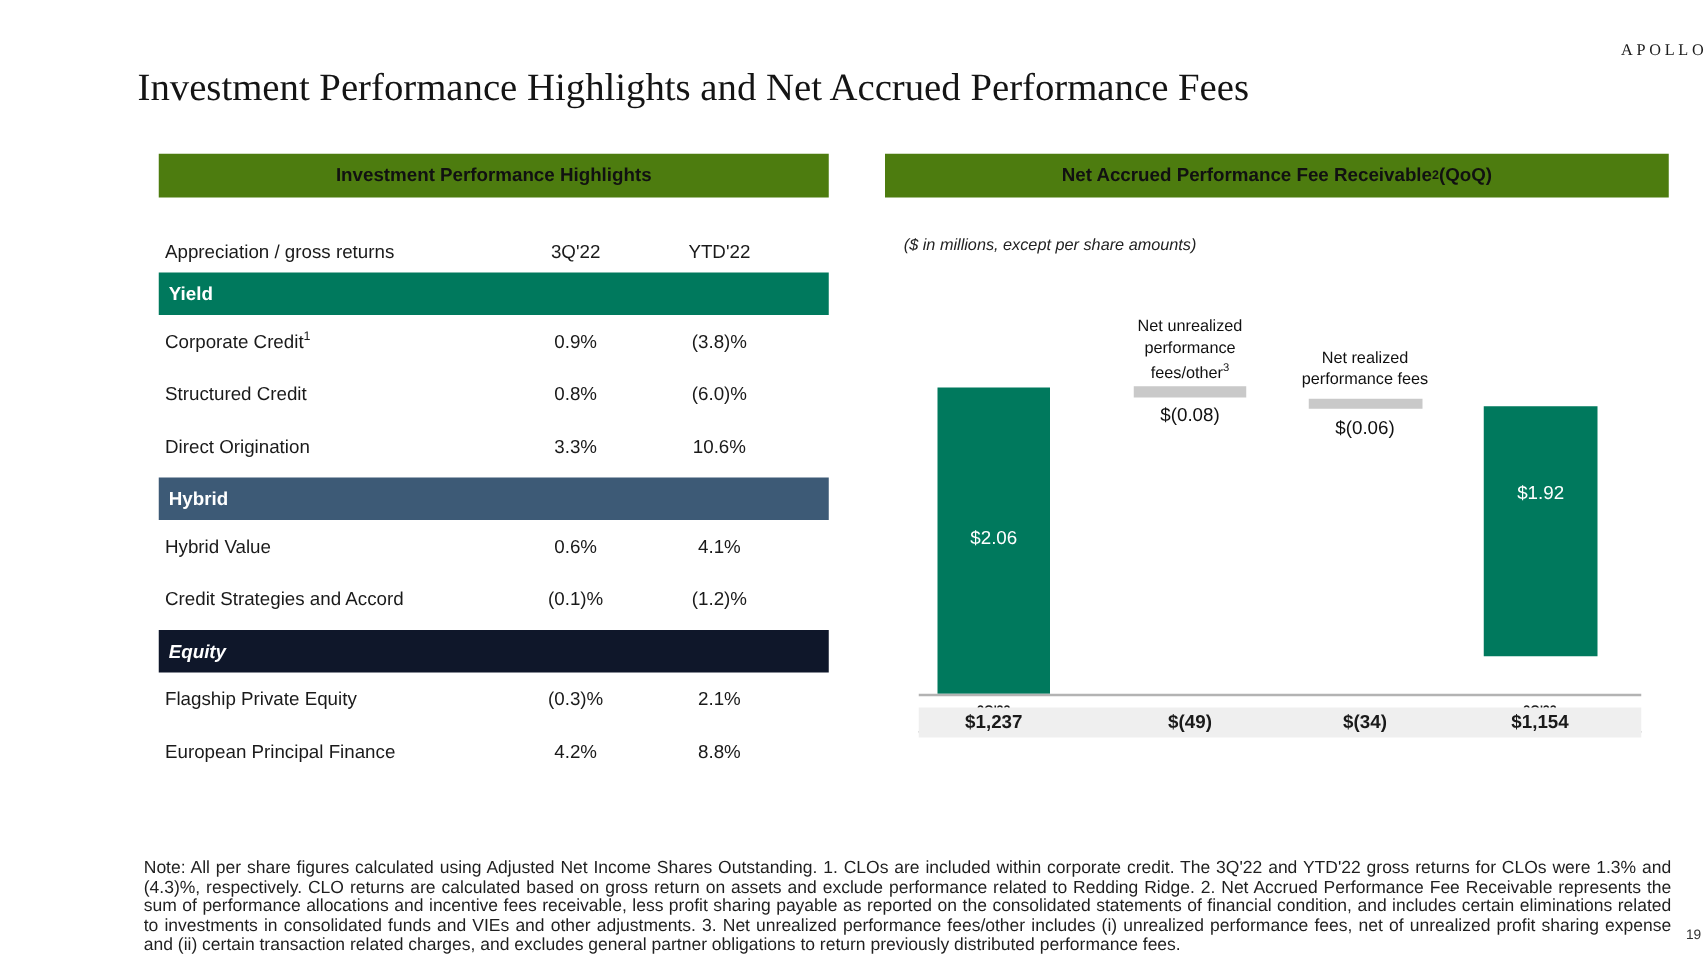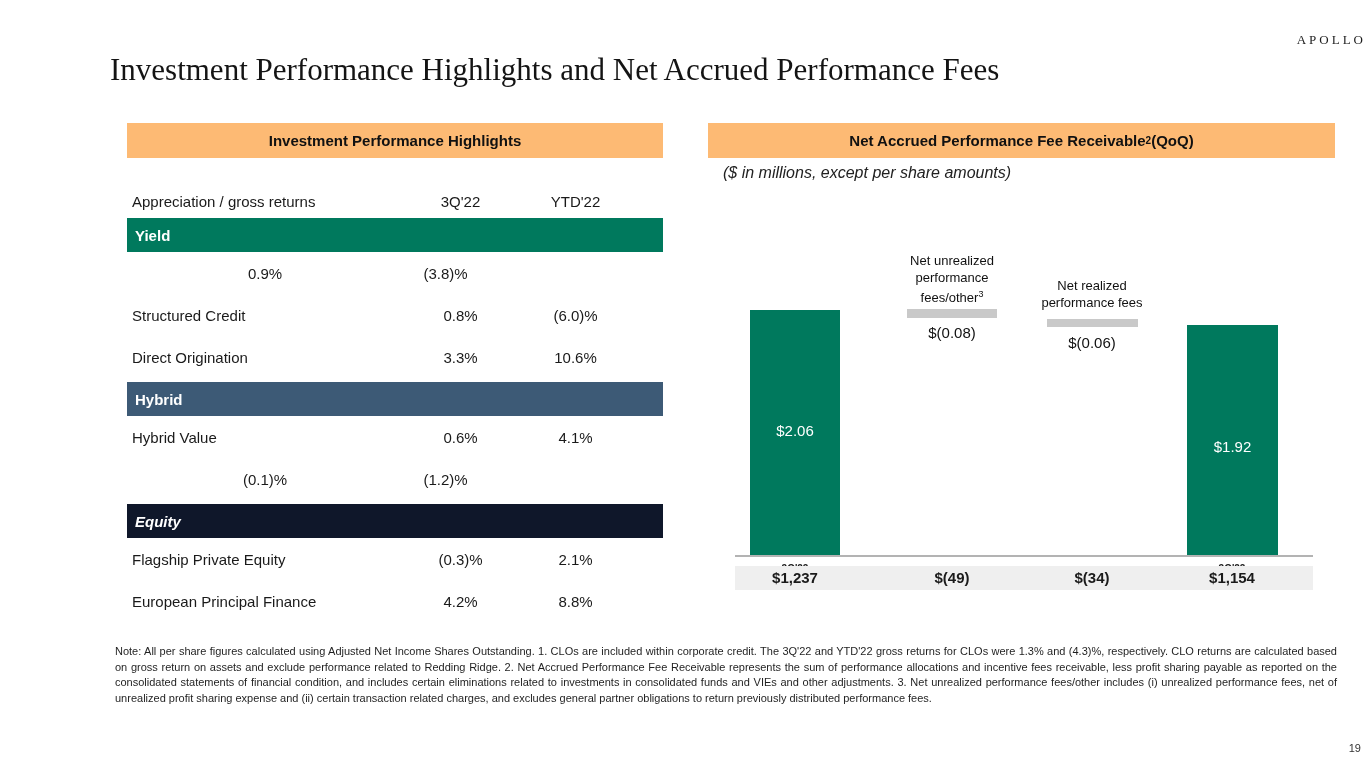--- a/index.html
+++ b/index.html
@@ -6,68 +6,68 @@
   .slide{position:relative;width:1365px;height:768px;background:#ffffff;
          font-family:"Liberation Sans",sans-serif;color:#1a1a1a;overflow:hidden;margin-left:40px;}
 
   
   .logo{position:absolute;top:32px;right:39px;font-family:"Liberation Serif",serif;
         font-size:13px;letter-spacing:3px;color:#1c1c1c;}
   .title{position:absolute;left:70px;top:52px;font-family:"Liberation Serif",serif;
          font-size:31px;font-weight:400;color:#141414;white-space:nowrap;}
 
   
-  .panel-band{background:#fdba74;height:35px;display:flex;align-items:center;justify-content:center;
+  .panel-band{background:#4d7c0f;height:35px;display:flex;align-items:center;justify-content:center;
               font-size:15px;font-weight:bold;color:#111;}
   .panel-band sup{font-size:10px;line-height:0;}
 
   
   .left-panel{position:absolute;left:87px;top:123px;width:536px;}
   .spacer{height:26px;}
   .trow{display:grid;grid-template-columns:1fr 115px 145px;align-items:center;height:42px;font-size:15px;}
   .trow.colhead{height:34px;}
   .tlabel{padding-left:5px;}
   .tlabel sup{font-size:10px;}
   .tval{text-align:center;}
   .tval3{padding-right:30px;}
   .sec-band{height:34px;display:flex;align-items:center;font-size:15px;font-weight:bold;
             color:#ffffff;padding-left:8px;box-sizing:border-box;}
   .band-yield{background:#00795D;}
   .band-hybrid{background:#3D5A76;margin-top:4px;}
   .band-equity{background:#0f172a;margin-top:4px;font-style:italic;}
 
   
   .right-band{position:absolute;left:668px;top:123px;width:627px;}
-  .subtitle{position:absolute;left:683px;top:164px;font-size:16px;font-style:italic;color:#222;text-align:center;}
+  .subtitle{position:absolute;left:683px;top:188px;font-size:13px;font-style:italic;color:#222;text-align:center;}
 
   .chart{position:absolute;left:668px;top:200px;width:627px;height:425px;}
   .bar{position:absolute;background:#00795D;text-align:center;color:#fff;font-size:15px;box-sizing:border-box;}
   .bar1{left:42px;top:110px;width:90px;height:245px;padding-top:112px;}
-  .bar2{left:479px;top:125px;width:91px;height:230px;padding-top:113px;}
+  .bar2{left:479px;top:125px;width:91px;height:200px;padding-top:61px;}
   .seg{position:absolute;background:#C9C9C9;}
   .seg1{left:199px;top:109px;width:90px;height:9px;}
   .seg2{left:339px;top:119px;width:91px;height:8px;}
   .conn-label{position:absolute;width:180px;text-align:center;font-size:13px;line-height:17px;color:#111;}
   .conn-label sup{font-size:9px;}
   .lbl1{left:154px;top:52px;}
   .lbl2{left:294px;top:77px;}
   .conn-val{position:absolute;width:120px;text-align:center;font-size:15px;color:#111;}
   .val1{left:184px;top:124px;}
   .val2{left:324px;top:134px;}
   .axis{position:absolute;left:27px;top:355px;width:578px;height:2px;background:#b3b3b3;}
   .xlab{position:absolute;top:363px;transform:translateX(-50%);font-size:10px;font-weight:bold;white-space:nowrap;}
   .x1{left:87px;}
   .x2{left:524px;}
   .dash{position:absolute;left:27px;top:385px;width:578px;border-top:1px dashed #4d4d4d;}
   .totals{position:absolute;left:27px;top:366px;width:578px;height:24px;background:#efefef;}
   .tot{position:absolute;top:3px;transform:translateX(-50%);font-size:15px;font-weight:bold;white-space:nowrap;}
   .t1{left:60px;} .t2{left:217px;} .t3{left:357px;} .t4{left:497px;}
 
   
-  .note{position:absolute;left:75px;top:644px;width:1222px;font-size:11px;line-height:15.5px;
+  .note{position:absolute;left:75px;top:686px;width:1222px;font-size:14px;line-height:15.5px;
         text-align:justify;color:#1f1f1f;}
   .pagenum{position:absolute;right:44px;bottom:14px;font-size:11px;color:#333;}
 </style>
 </head>
 <body>
 
 <div class="slide">
 
   <div class="logo">APOLLO</div>
   <div class="title">Investment Performance Highlights and Net Accrued Performance Fees</div>
@@ -78,20 +78,21 @@
 
     <div class="trow colhead">
       <div class="tlabel">Appreciation / gross returns</div>
       <div class="tval">3Q'22</div>
       <div class="tval tval3">YTD'22</div>
     </div>
 
     <div class="sec-band band-yield">Yield</div>
 
     <div class="trow">
+      <div class="tlabel"><span>Corporate Credit</span><sup>1</sup></div>
       <div class="tval">0.9%</div>
       <div class="tval tval3">(3.8)%</div>
     </div>
     <div class="trow">
       <div class="tlabel"><span>Structured Credit</span><sup></sup></div>
       <div class="tval">0.8%</div>
       <div class="tval tval3">(6.0)%</div>
     </div>
     <div class="trow">
       <div class="tlabel"><span>Direct Origination</span><sup></sup></div>
@@ -100,20 +101,21 @@
     </div>
 
     <div class="sec-band band-hybrid">Hybrid</div>
 
     <div class="trow">
       <div class="tlabel"><span>Hybrid Value</span><sup></sup></div>
       <div class="tval">0.6%</div>
       <div class="tval tval3">4.1%</div>
     </div>
     <div class="trow">
+      <div class="tlabel"><span>Credit Strategies and Accord</span><sup></sup></div>
       <div class="tval">(0.1)%</div>
       <div class="tval tval3">(1.2)%</div>
     </div>
 
     <div class="sec-band band-equity">Equity</div>
 
     <div class="trow">
       <div class="tlabel"><span>Flagship Private Equity</span><sup></sup></div>
       <div class="tval">(0.3)%</div>
       <div class="tval tval3">2.1%</div>

